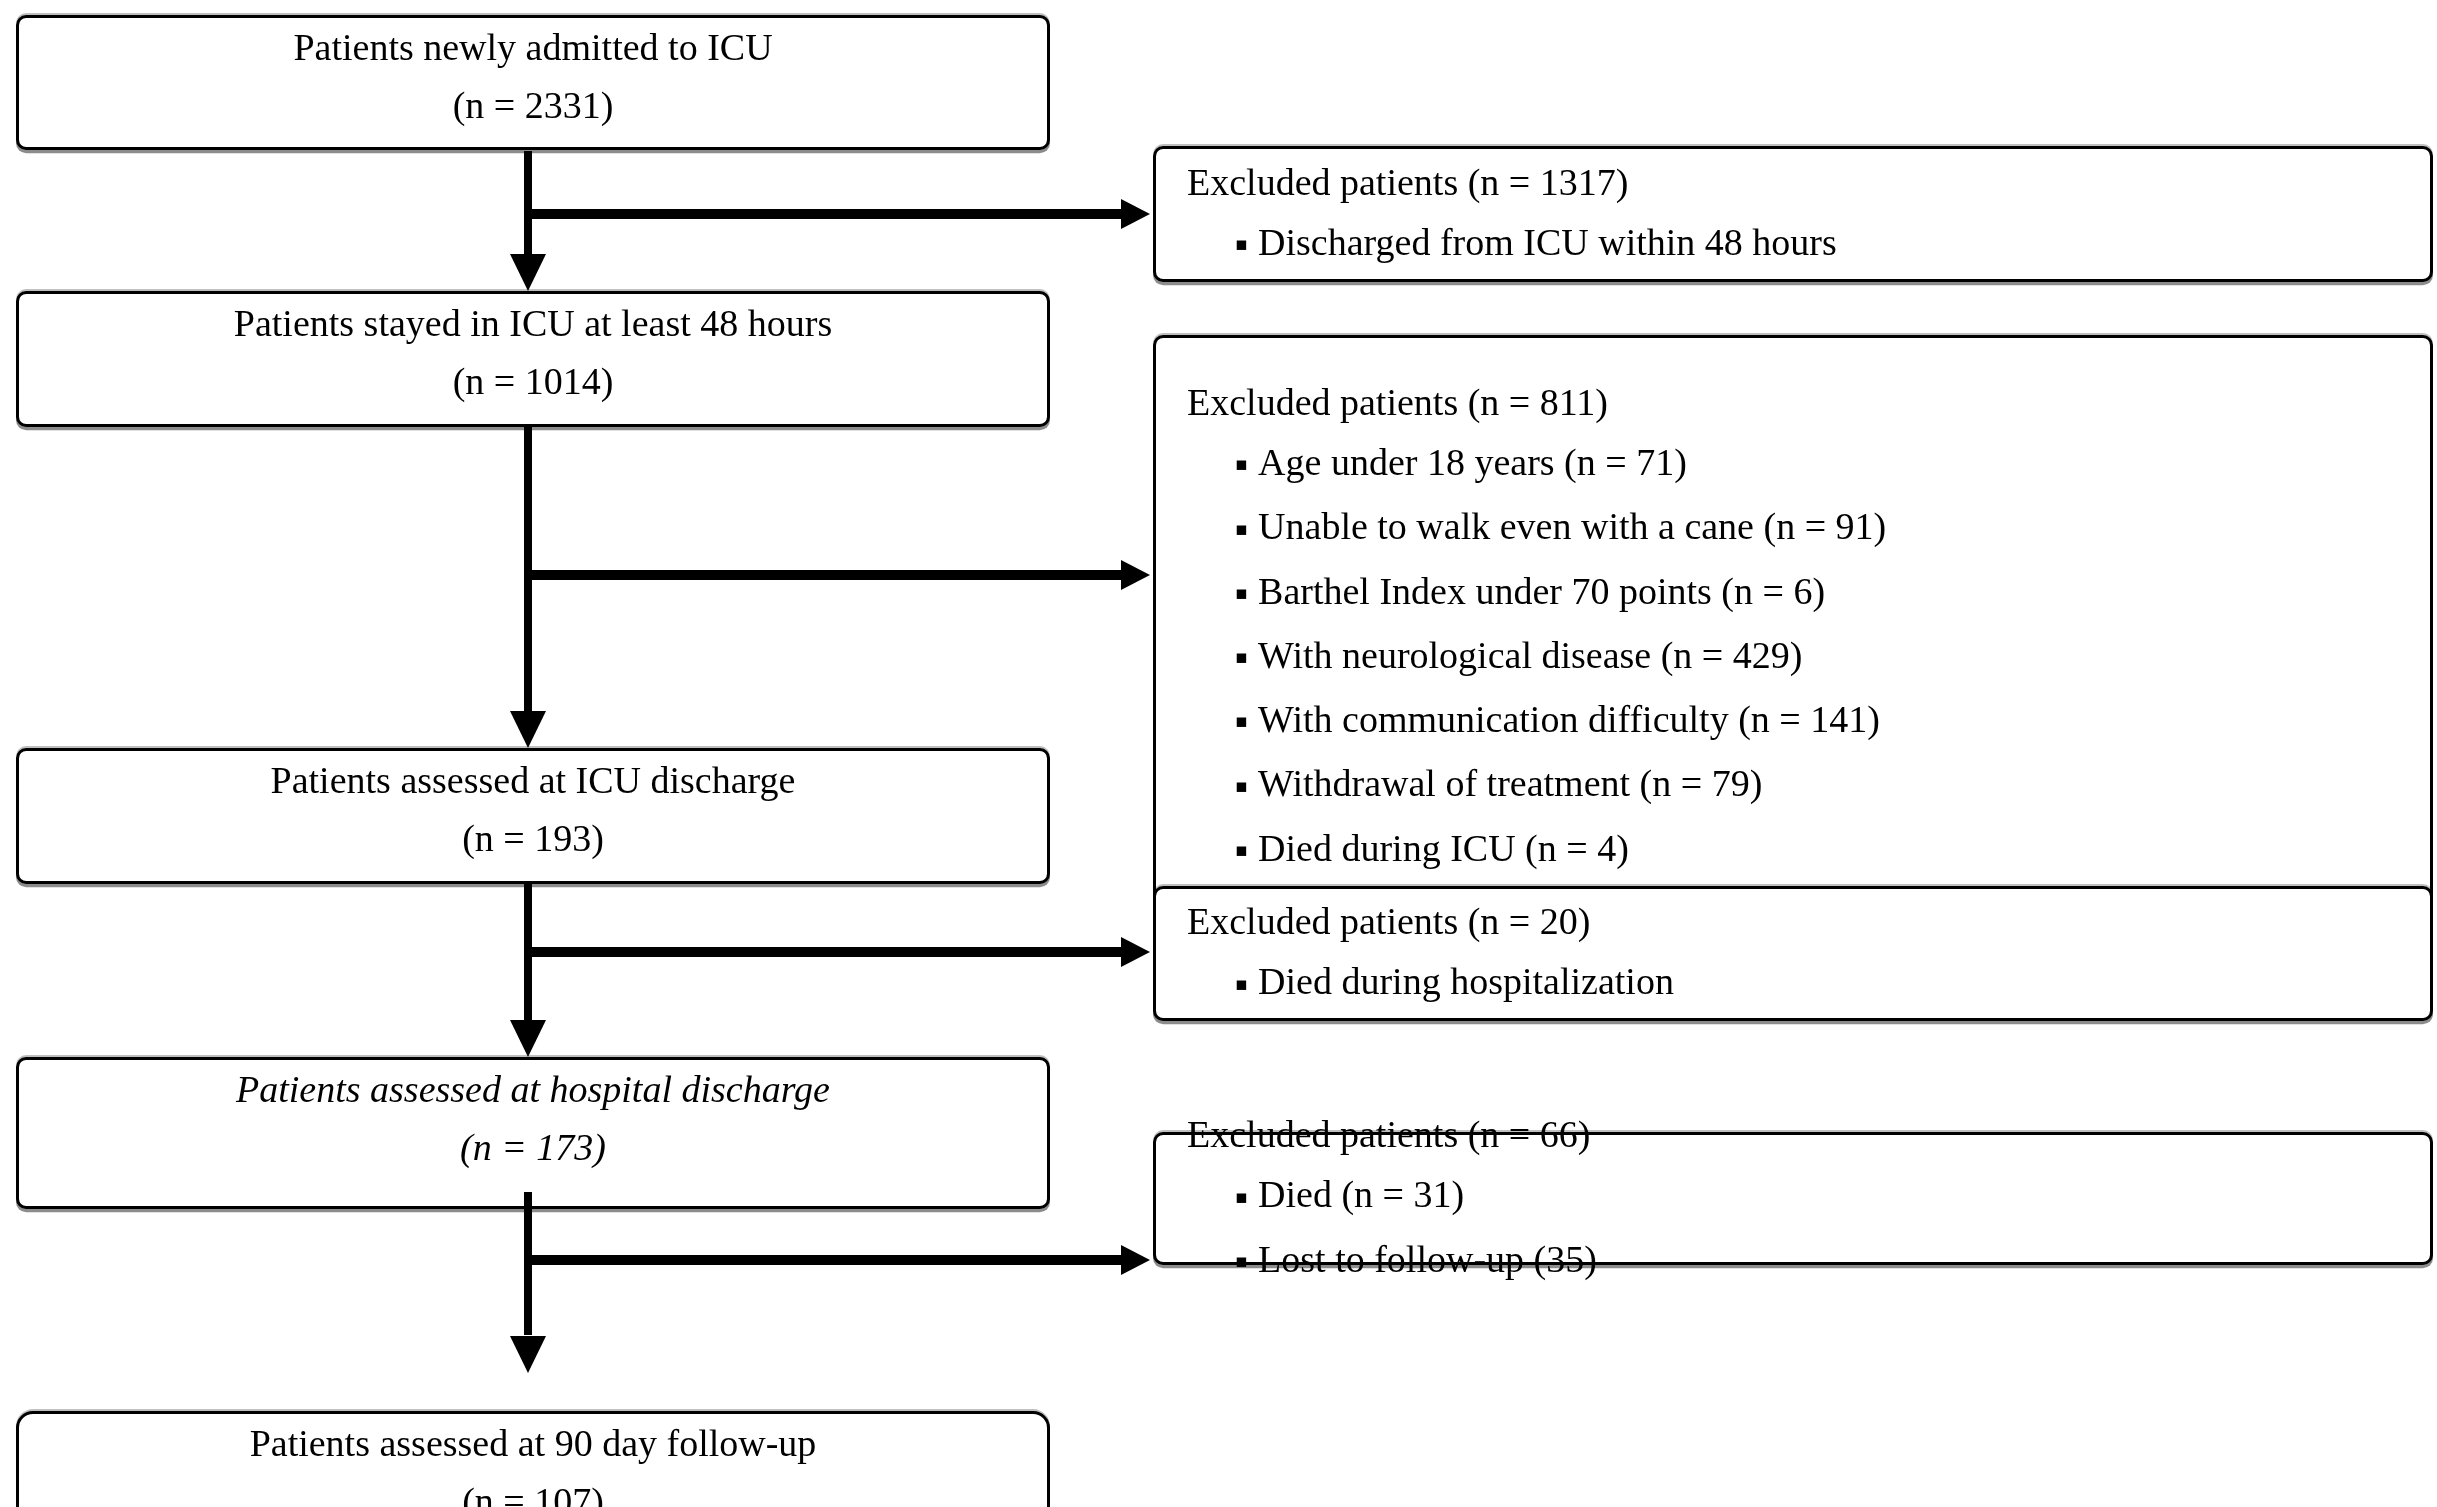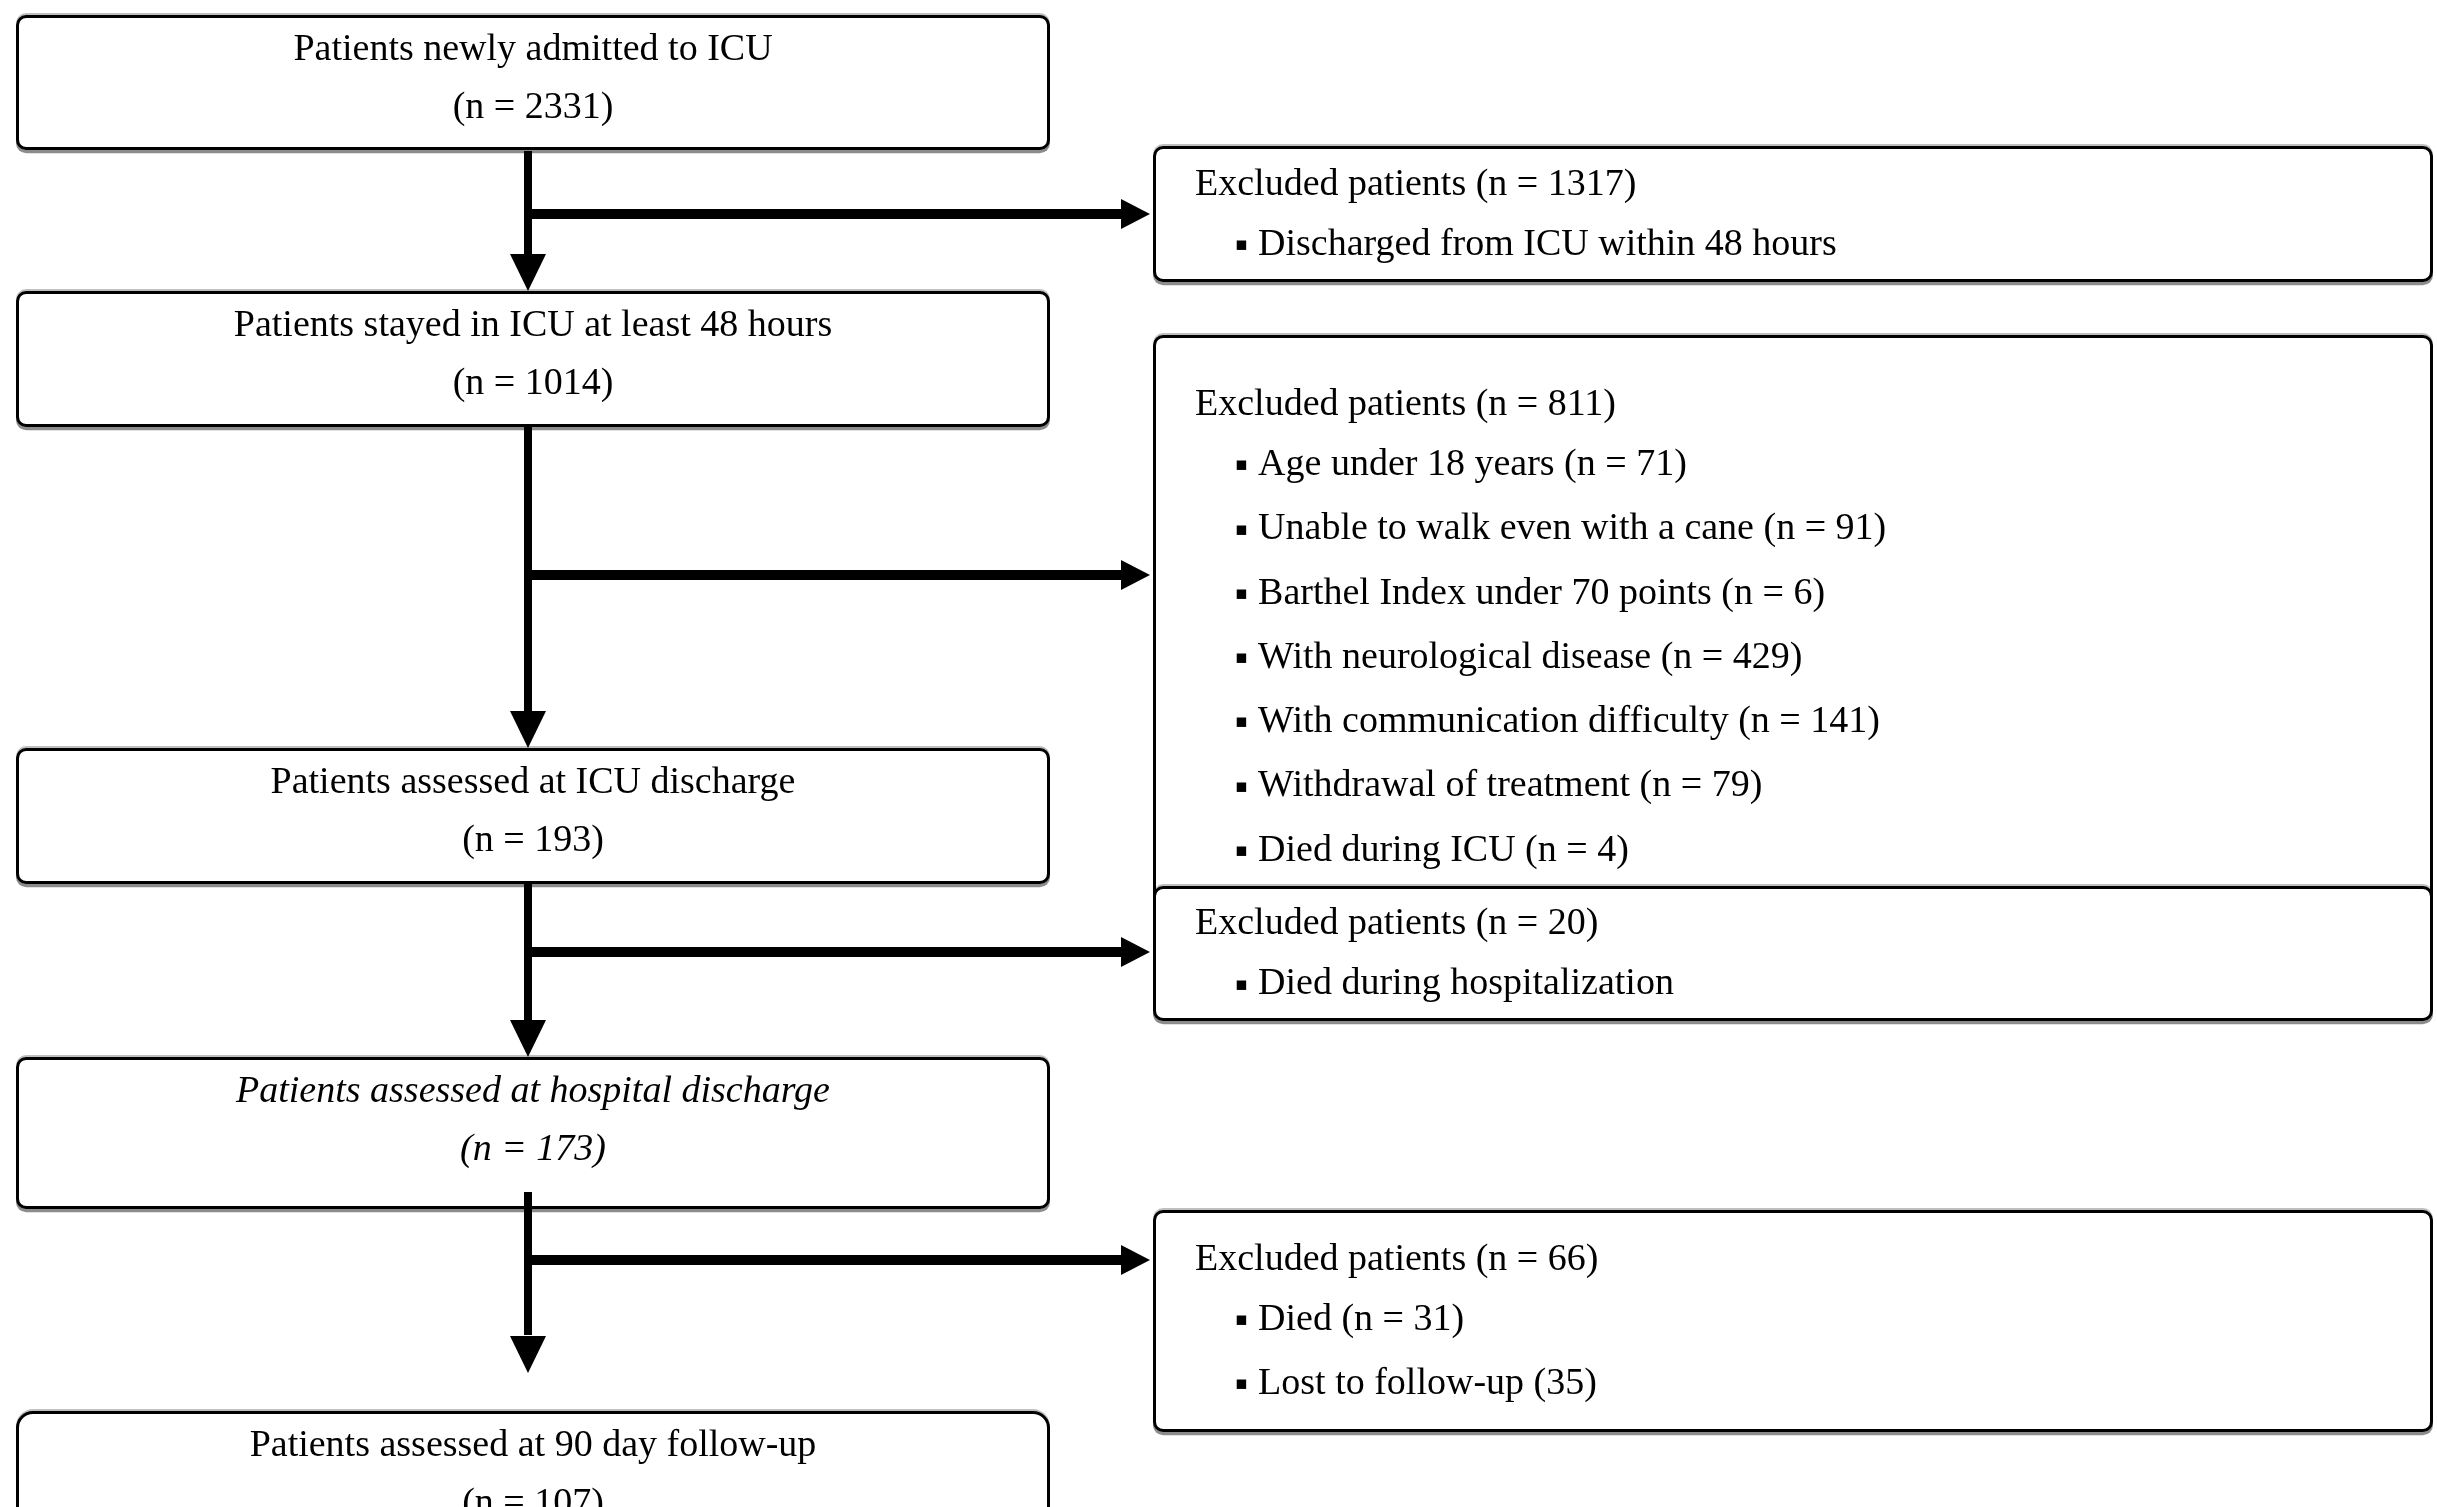--- a/index.html
+++ b/index.html
@@ -32,21 +32,21 @@
   }
   .rbox {
     left: 1153px;
     width: 1280px;
     display: flex;
     flex-direction: column;
     justify-content: center;
     font-size: 38px;
     line-height: 60px;
   }
-  .rbox .hdr { padding-left: 39px; white-space: nowrap; }
+  .rbox .hdr { padding-left: 31px; white-space: nowrap; }
   .rbox .item { padding-left: 79px; white-space: nowrap; }
   .bullet {
     display: inline-block;
     font-size: 19px;
     vertical-align: middle;
     margin-right: 10.2px;
     transform: translateY(-3.2px);
     font-family: "DejaVu Sans", sans-serif;
   }
   .vline { position: absolute; left: 524px; width: 7.6px; background: #000000; }
@@ -75,21 +75,21 @@
   #h4s { top: 1255px; } #h4a { top: 1245px; }
   
   #b1 { top: 15.2px;   height: 135px; }
   #b2 { top: 291px;  height: 136px; }
   #b3 { top: 748px; height: 136px; }
   #b4 { top: 1057px; height: 152px; font-style: italic; }
   #b5 { top: 1411px; height: 135px; border-radius: 17px; }
   #r1 { top: 146px;  height: 136px; }
   #r2 { top: 335px;  height: 584px; }
   #r3 { top: 886px; height: 135px; }
-  #r4 { top: 1210px; height: 222px; }
+  #r4 { top: 1132px; height: 133px; }
 </style>
 </head>
 <body>
 
 <div id="stage">
 
   <div class="box lbox" id="b1">
     <div>Patients newly admitted to ICU</div>
     <div>(n = 2331)</div>
   </div>

